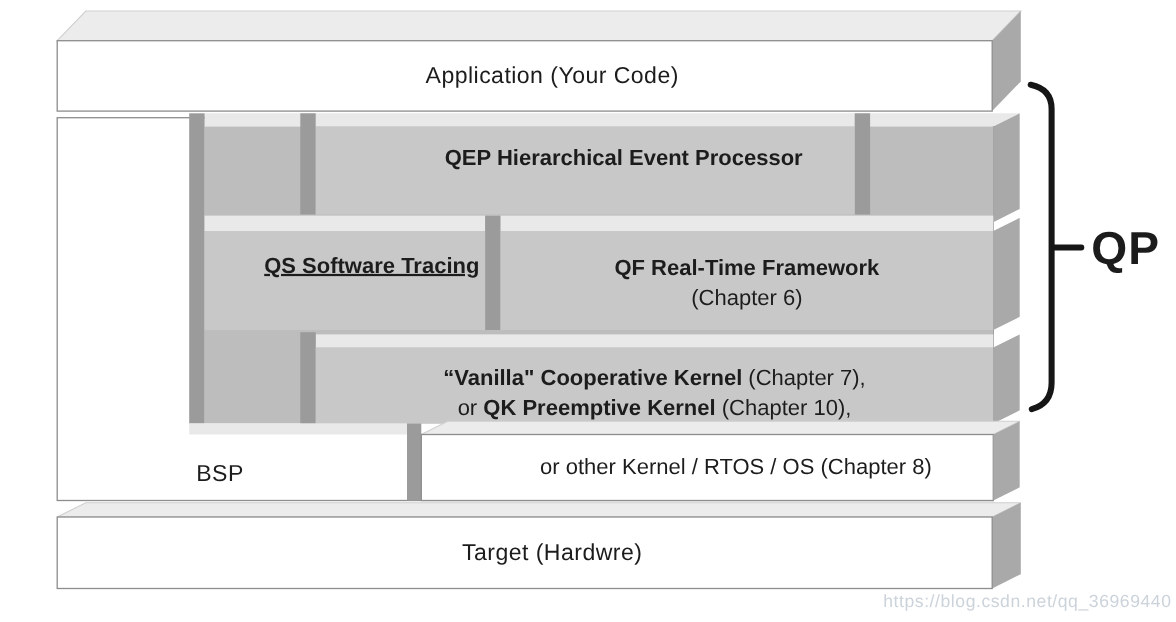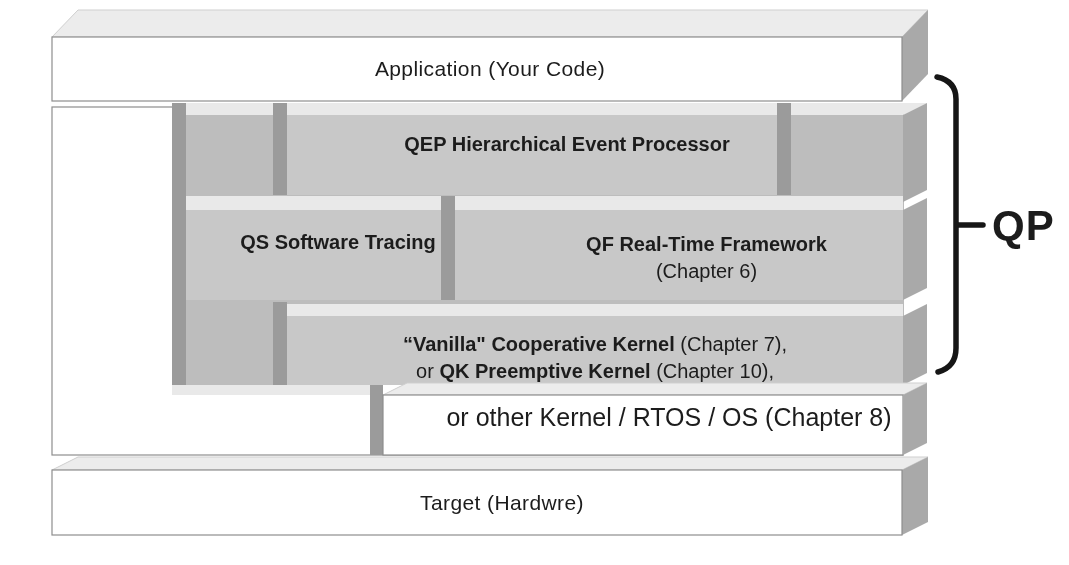--- a/index.html
+++ b/index.html
@@ -16,27 +16,27 @@
   .container-front{fill:var(--container-gray,#bdbdbd);}
   .block-front{fill:var(--block-gray,#c8c8c8);}
   .dark-strip{fill:var(--strip-gray,#9b9b9b);}
   .band{fill:var(--band-gray,#e9e9e9);}
   .brace{stroke:var(--brace-black,#161616);stroke-width:5.5;fill:none;stroke-linecap:round;}
   
   .lbl{position:absolute;text-align:center;white-space:nowrap;}
   .plain{font-size:21px;letter-spacing:.4px;}
   .gray-title{font-size:20px;line-height:27px;}
   .gray-title b{font-weight:bold;}
-  .t-app{left:52px;top:57px;width:876px;}
+  .t-app{left:52px;top:57px;width:876px;padding-left:12px;}
   .t-qep{left:287px;top:131px;width:560px;}
-  .t-qs{left:186px;top:229px;width:304px;}
-  .t-qf{left:455px;top:231px;width:503px;}
+  .t-qs{left:186px;top:229px;width:304px;text-decoration:underline;}
+  .t-qf{left:455px;top:231px;width:448px;}
   .t-kernel{left:287px;top:331px;width:616px;}
   .t-bsp{left:52px;top:419px;width:296px;}
-  .t-other{left:383px;top:403px;width:572px;font-size:25px;}
+  .t-other{left:383px;top:414px;width:572px;font-size:20px;}
   .t-target{left:52px;top:491px;width:876px;margin-left:12px;}
   .t-qp{left:992px;top:202px;width:80px;font-size:42px;font-weight:bold;letter-spacing:1px;text-align:left;}
   .t-watermark{left:795px;top:539px;width:270px;text-align:right;font-size:16px;letter-spacing:.5px;color:var(--watermark-gray,#ccd3da);}
 </style>
 </head>
 <body>
 
 <div class="stage">
 
   <svg width="1069" height="565" viewBox="0 0 1069 565">
@@ -109,17 +109,19 @@
   <div class="lbl gray-title t-qf">
     <div><b>QF Real-Time Framework</b></div>
     <div>(Chapter 6)</div>
   </div>
 
   <div class="lbl gray-title t-kernel">
     <div><b>“Vanilla" Cooperative Kernel</b><span> (Chapter 7),</span></div>
     <div><span>or </span><b>QK Preemptive Kernel</b><span> (Chapter 10),</span></div>
   </div>
 
+  <div class="lbl plain t-bsp">BSP</div>
   <div class="lbl t-other">or other Kernel / RTOS / OS (Chapter 8)</div>
   <div class="lbl plain t-target">Target (Hardwre)</div>
 
   <div class="lbl t-qp">QP</div>
+  <div class="lbl t-watermark">https://blog.csdn.net/qq_36969440</div>
 </div>
 
 </body></html>

